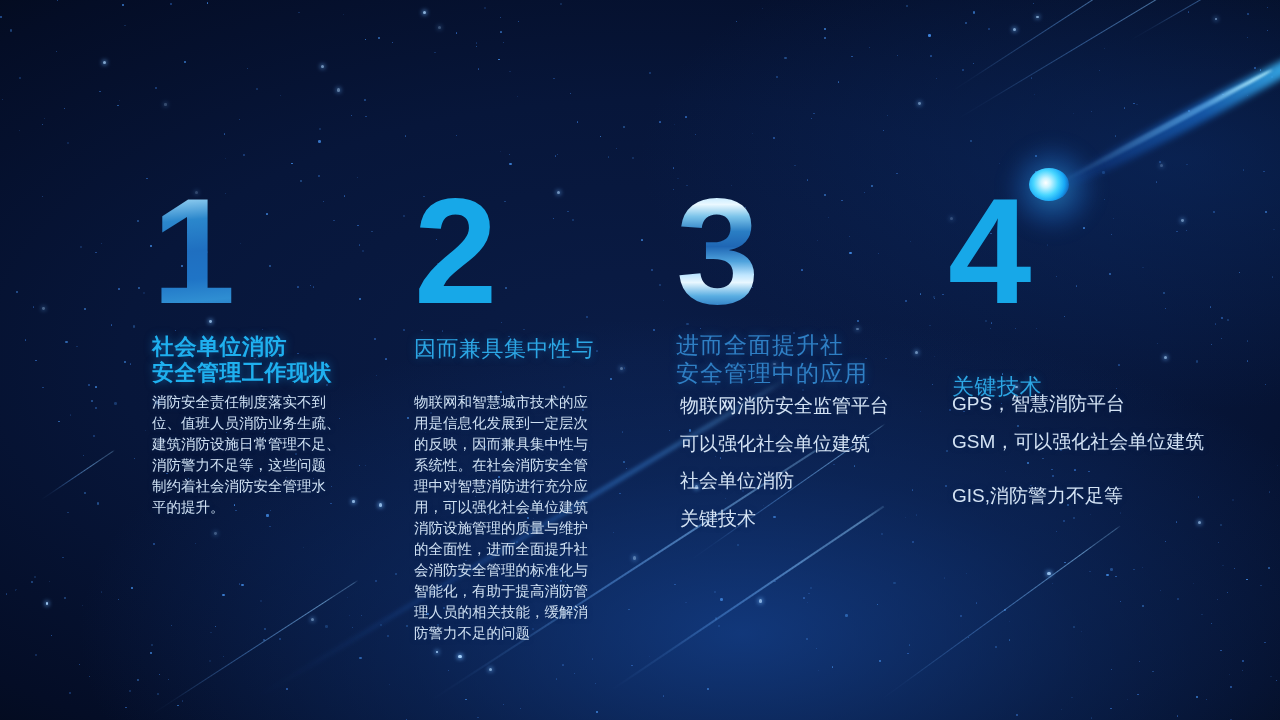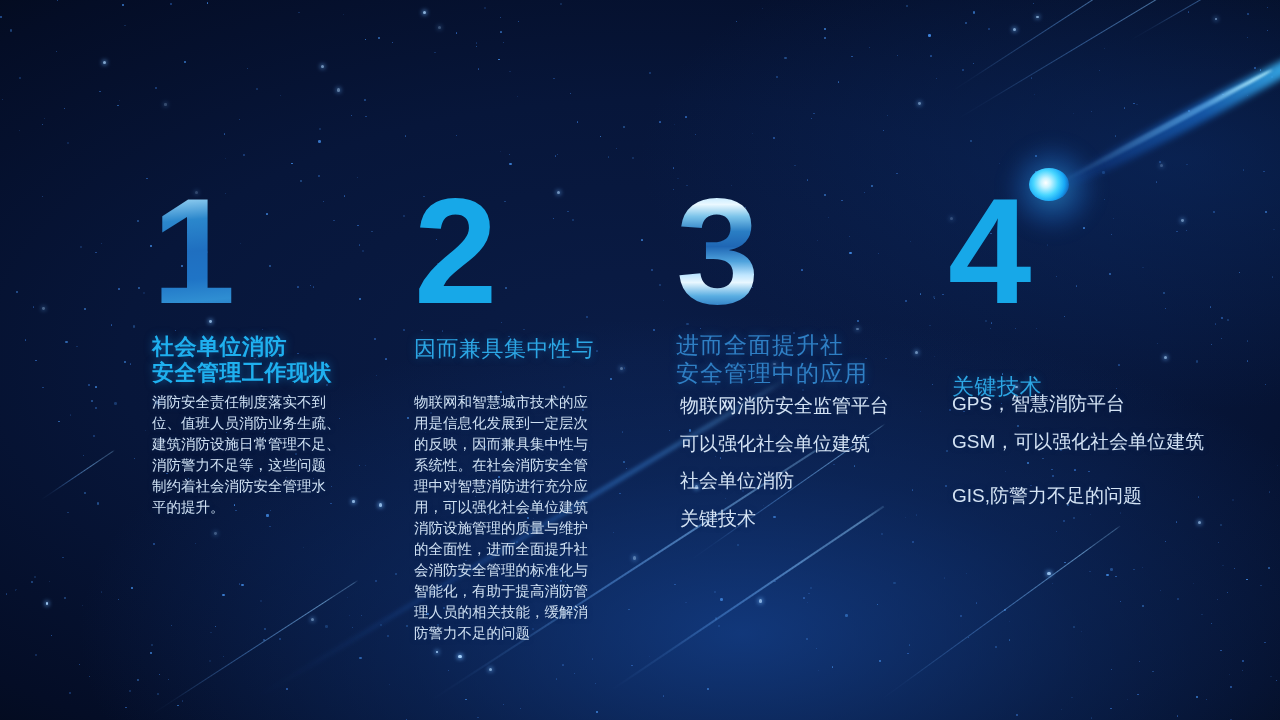--- a/index.html
+++ b/index.html
@@ -867,18 +867,18 @@
           <li style="margin-top: 13px;">社会单位消防</li>
           <li style="margin-top: 13px;">关键技术</li>
         </ul>
       </div>
       <div class="col" style="left: 948px; width: 270px;">
         <div class="numeral flat" style="top: 176px; left: 0px;">4</div>
         <div class="heading light-cyan" style="top: 334px; left: 4px; margin-top: 40px;">关键技术</div>
         <ul class="list" style="top: 392px; left: 4px;">
           <li style="margin-top: 0px;">GPS，智慧消防平台</li>
           <li style="margin-top: 13px;">GSM，可以强化社会单位建筑</li>
-          <li style="margin-top: 30px;">GIS,防警力不足的问题</li>
+          <li style="margin-top: 30px;">GIS,消防警力不足等</li>
         </ul>
       </div>
     </div>
 
 </div>
 
 </body></html>

